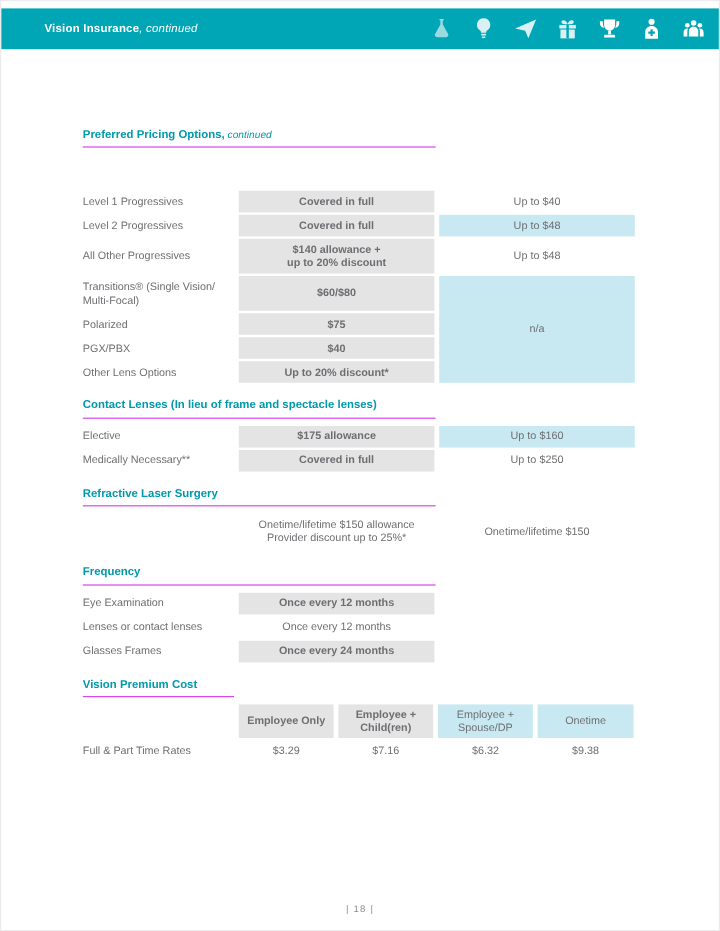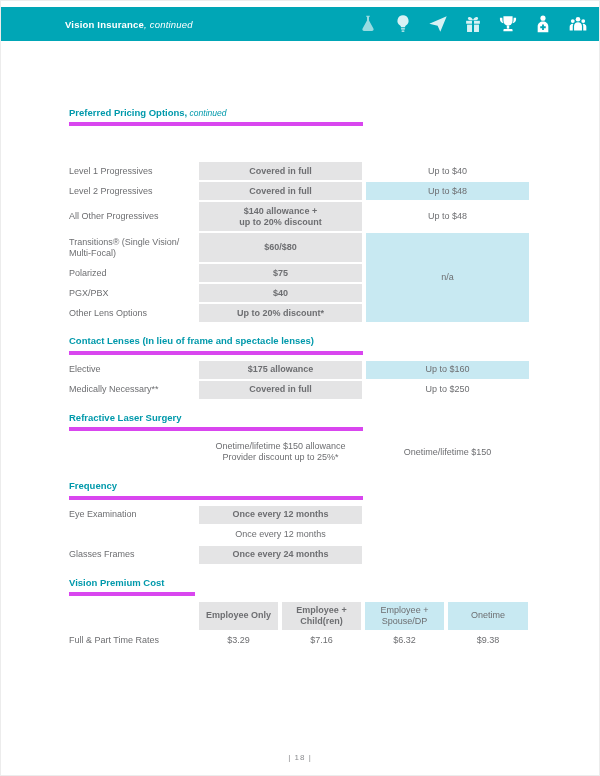--- a/index.html
+++ b/index.html
@@ -12,33 +12,33 @@
   .page {
     position:relative; width:600px; height:776px;
     background:#ffffff; border:1px solid #ececec; overflow:hidden;
   }
   
   .topbar {
     position:absolute; top:6px; left:0; width:600px; height:34px;
     background:#00a6b6; display:flex; align-items:center; justify-content:space-between;
     padding:0 8px 0 36px;
   }
-  .topbar-title { color:#fff; font-size:9.5px; font-weight:bold; letter-spacing:.2px;margin-left:28px; }
+  .topbar-title { color:#fff; font-size:9.5px; font-weight:bold; letter-spacing:.2px; }
   .topbar-title .suffix { font-weight:normal; font-style:italic; }
   .icons { display:flex; align-items:center; gap:13px; padding-right:4px; }
   .icon { width:22px; height:22px; display:flex; }
   .icon svg { width:100%; height:100%; fill:#ffffff; }
 
   
   .content { position:absolute; top:106px; left:68px; width:460px; }
   section { margin-bottom:13px; }
   .heading {
     font-size:9.5px; font-weight:bold; color:#0099ab;
     padding-bottom:4px; margin-bottom:6px;
-    border-bottom:4px solid #d946ef; width:294px;
+    border-bottom:1px solid #d946ef; width:294px;
     line-height:1.2;
   }
   .heading .suffix { font-weight:normal; font-style:italic; font-size:8.5px; }
   .heading.narrow { width:126px; }
 
   .grid { display:grid; column-gap:4px; row-gap:2px; }
   .grid3 { grid-template-columns:126px 163px 163px; }
   .grid2 { grid-template-columns:126px 163px; }
   .grid5 { grid-template-columns:126px 79px 79px 79px 80px; }
   .pricing-grid   { grid-template-rows:18px 18px 29px 29px 18px 18px 18px;margin-top:36px; }
@@ -187,20 +187,21 @@
         <div class="cell c3" style="grid-row:1">Onetime/lifetime $150</div>
       </div>
     </section>
 
     <section>
       <h2 class="heading">Frequency</h2>
       <div class="grid grid2 frequency-grid">
         <div class="label c1" style="grid-row:1">Eye Examination</div>
         <div class="cell gray c2" style="grid-row:1">Once every 12 months</div>
 
+        <div class="label c1" style="grid-row:2">Lenses or contact lenses</div>
         <div class="cell c2" style="grid-row:2">Once every 12 months</div>
 
         <div class="label c1" style="grid-row:3">Glasses Frames</div>
         <div class="cell gray c2" style="grid-row:3">Once every 24 months</div>
       </div>
     </section>
 
     <section>
       <h2 class="heading narrow">Vision Premium Cost</h2>
       <div class="grid grid5 premium-grid">

